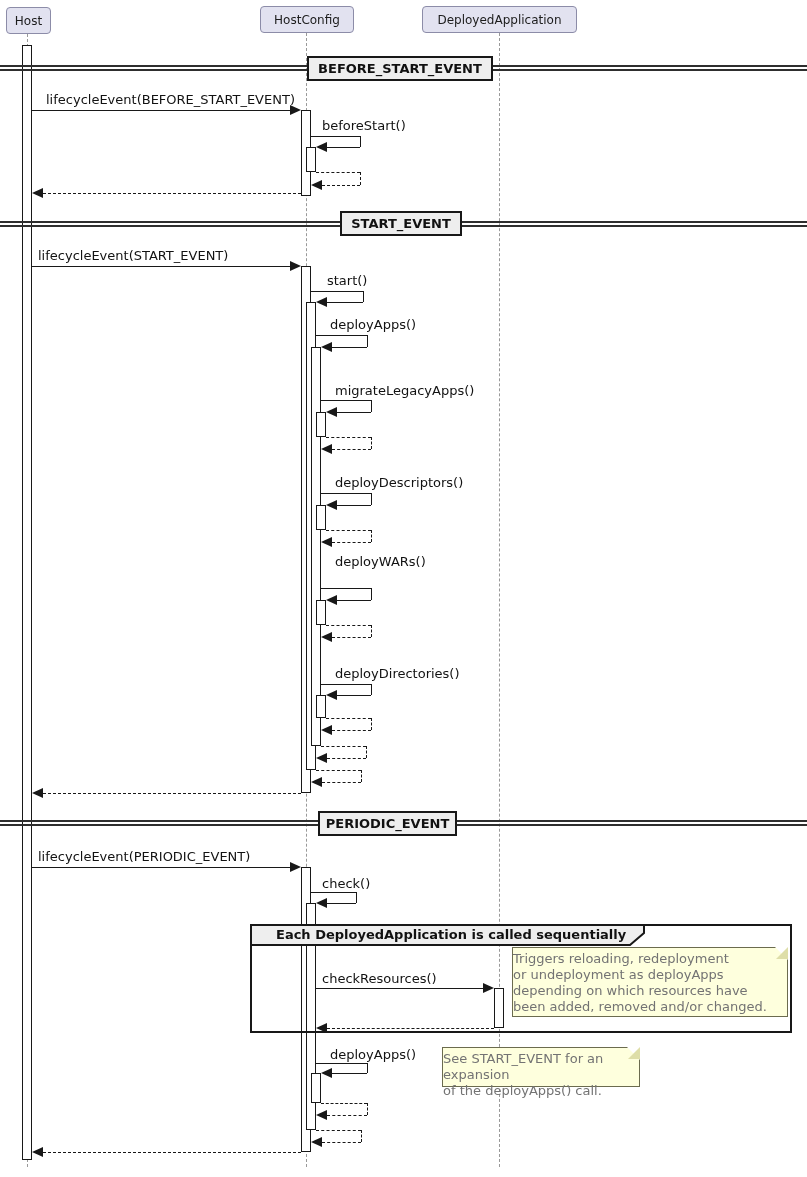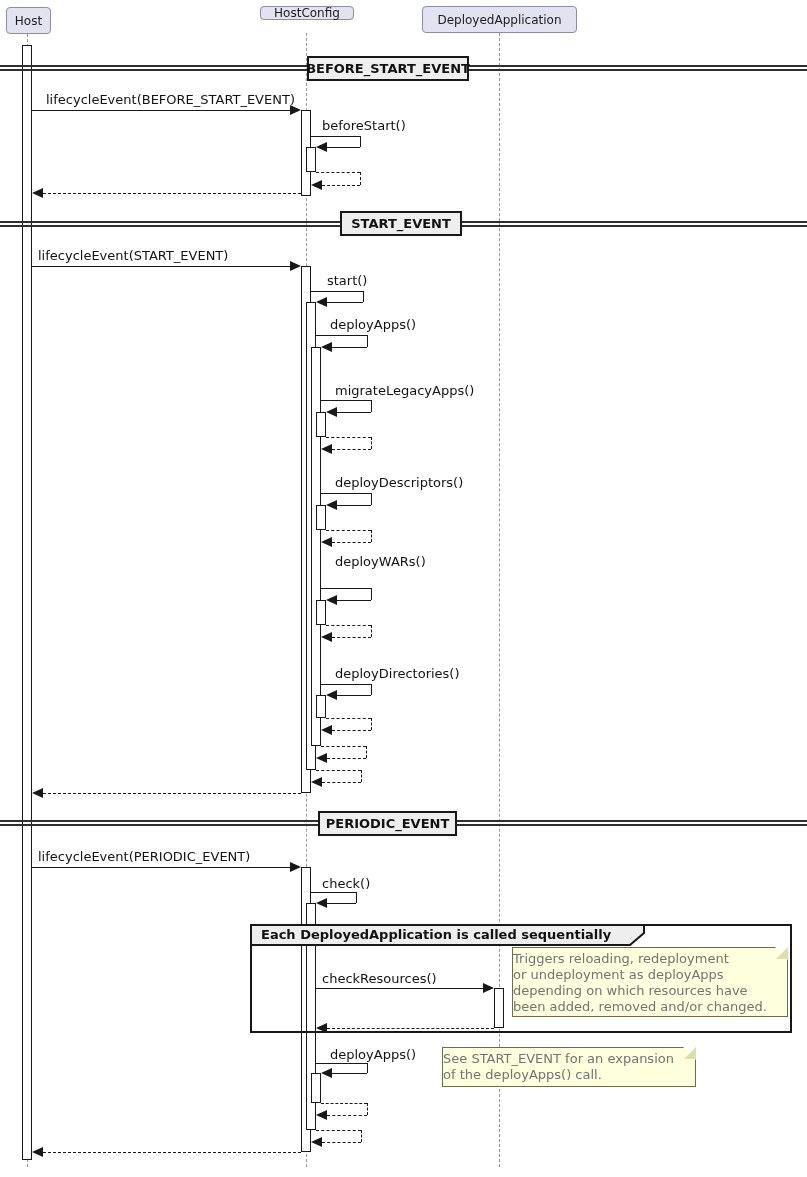--- a/index.html
+++ b/index.html
@@ -74,21 +74,21 @@
   <div class="divline" style="top:69px"></div>
   <div class="divline" style="top:221px"></div>
   <div class="divline" style="top:225px"></div>
   <div class="divline" style="top:820px"></div>
   <div class="divline" style="top:824px"></div>
 
   <div class="frame" style="left:250px;top:924px;width:542px;height:109px"></div>
   <svg class="psvg" style="left:250px;top:924px" width="396" height="22" viewBox="0 0 396 22">
     <path d="M1,1 H394 V9 L380,21 H1 Z" fill="#EEEEEE" stroke="#181818" stroke-width="2"></path>
   </svg>
-  <div class="glabel" style="left:261px;top:927px">Each DeployedApplication is called sequentially</div>
+  <div class="glabel" style="left:276px;top:927px">Each DeployedApplication is called sequentially</div>
 
   <div>
     <div class="lbl" style="left:46px;top:92px">lifecycleEvent(BEFORE_START_EVENT)</div>
     <div class="h" style="left:32px;top:110px;width:258px"></div>
     <div class="ar" style="left:301px;top:110px"></div>
   </div>
 
   <div>
     <div class="lbl" style="left:322px;top:118px">beforeStart()</div>
     <div class="h" style="left:311px;top:136px;width:49px"></div>
@@ -251,28 +251,28 @@
   </div>
 
   <div class="note" style="left:512px;top:947px;width:276px;height:70px">
     <div class="f1"></div>
     <div class="f2"></div>
     <div>Triggers reloading, redeployment</div>
     <div>or undeployment as deployApps</div>
     <div>depending on which resources have</div>
     <div>been added, removed and/or changed.</div>
   </div>
-  <div class="note" style="left:442px;top:1047px;width:254px;height:40px">
+  <div class="note" style="left:442px;top:1047px;width:198px;height:40px">
     <div class="f1"></div>
     <div class="f2"></div>
     <div>See START_EVENT for an expansion</div>
     <div>of the deployApps() call.</div>
   </div>
 
-  <div class="dbox" style="left:307px;top:56px;width:162px;height:25px">BEFORE_START_EVENT</div>
+  <div class="dbox" style="left:307px;top:56px;width:186px;height:25px">BEFORE_START_EVENT</div>
   <div class="dbox" style="left:340px;top:211px;width:122px;height:25px">START_EVENT</div>
   <div class="dbox" style="left:318px;top:811px;width:139px;height:25px">PERIODIC_EVENT</div>
 
   <div class="pbox" style="left:6px;top:7px;width:45px;height:27px">Host</div>
-  <div class="pbox" style="left:260px;top:6px;width:94px;height:14px">HostConfig</div>
+  <div class="pbox" style="left:260px;top:6px;width:94px;height:27px">HostConfig</div>
   <div class="pbox" style="left:422px;top:6px;width:155px;height:27px">DeployedApplication</div>
 
 </div>
 
 </body></html>

